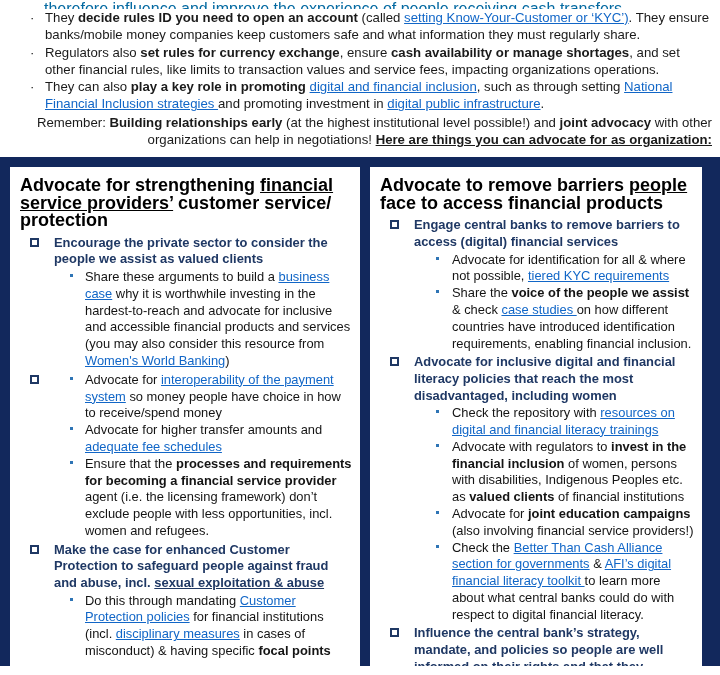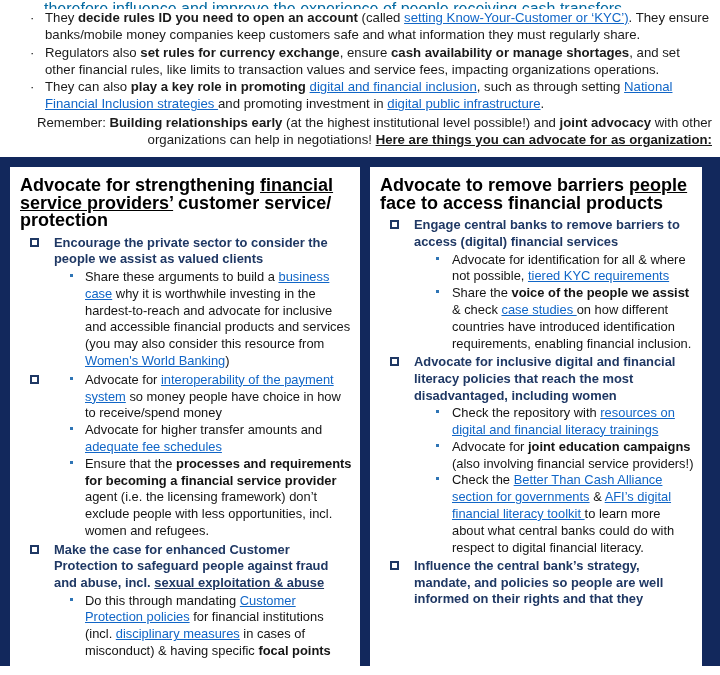--- a/index.html
+++ b/index.html
@@ -197,20 +197,21 @@
           <ul class="sub-list">
             <li class="sub-item"><span class="sq"></span><span>Advocate for identification for all &amp; where not possible, </span><span class="lnk">tiered KYC requirements</span></li>
             <li class="sub-item"><span class="sq"></span><span>Share the </span><b>voice of the people we assist</b><span> &amp; check </span><span class="lnk">case studies </span><span>on how different countries have introduced identification requirements, enabling financial inclusion.</span></li>
           </ul>
         </li>
         <li class="chk-item">
           <span class="chk-box"></span>
           <div class="chk-text"><span>Advocate for inclusive digital and financial literacy policies that reach the most disadvantaged, including women</span></div>
           <ul class="sub-list">
             <li class="sub-item"><span class="sq"></span><span>Check the repository with </span><span class="lnk">resources on digital and financial literacy trainings</span></li>
+            <li class="sub-item"><span class="sq"></span><span>Advocate with regulators to </span><b>invest in the financial inclusion</b><span> of women, persons with disabilities, Indigenous Peoples etc. as </span><b>valued clients</b><span> of financial institutions</span></li>
             <li class="sub-item"><span class="sq"></span><span>Advocate for </span><b>joint education campaigns</b><span> (also involving financial service providers!)</span></li>
             <li class="sub-item"><span class="sq"></span><span>Check the </span><span class="lnk">Better Than Cash Alliance section for governments</span><span> &amp; </span><span class="lnk">AFI’s digital financial literacy toolkit </span><span>to learn more about what central banks could do with respect to digital financial literacy.</span></li>
           </ul>
         </li>
         <li class="chk-item">
           <span class="chk-box"></span>
           <div class="chk-text"><span>Influence the central bank’s strategy, mandate, and policies so people are well informed on their rights and that they</span></div>
         </li>
       </ul>
   </div>

